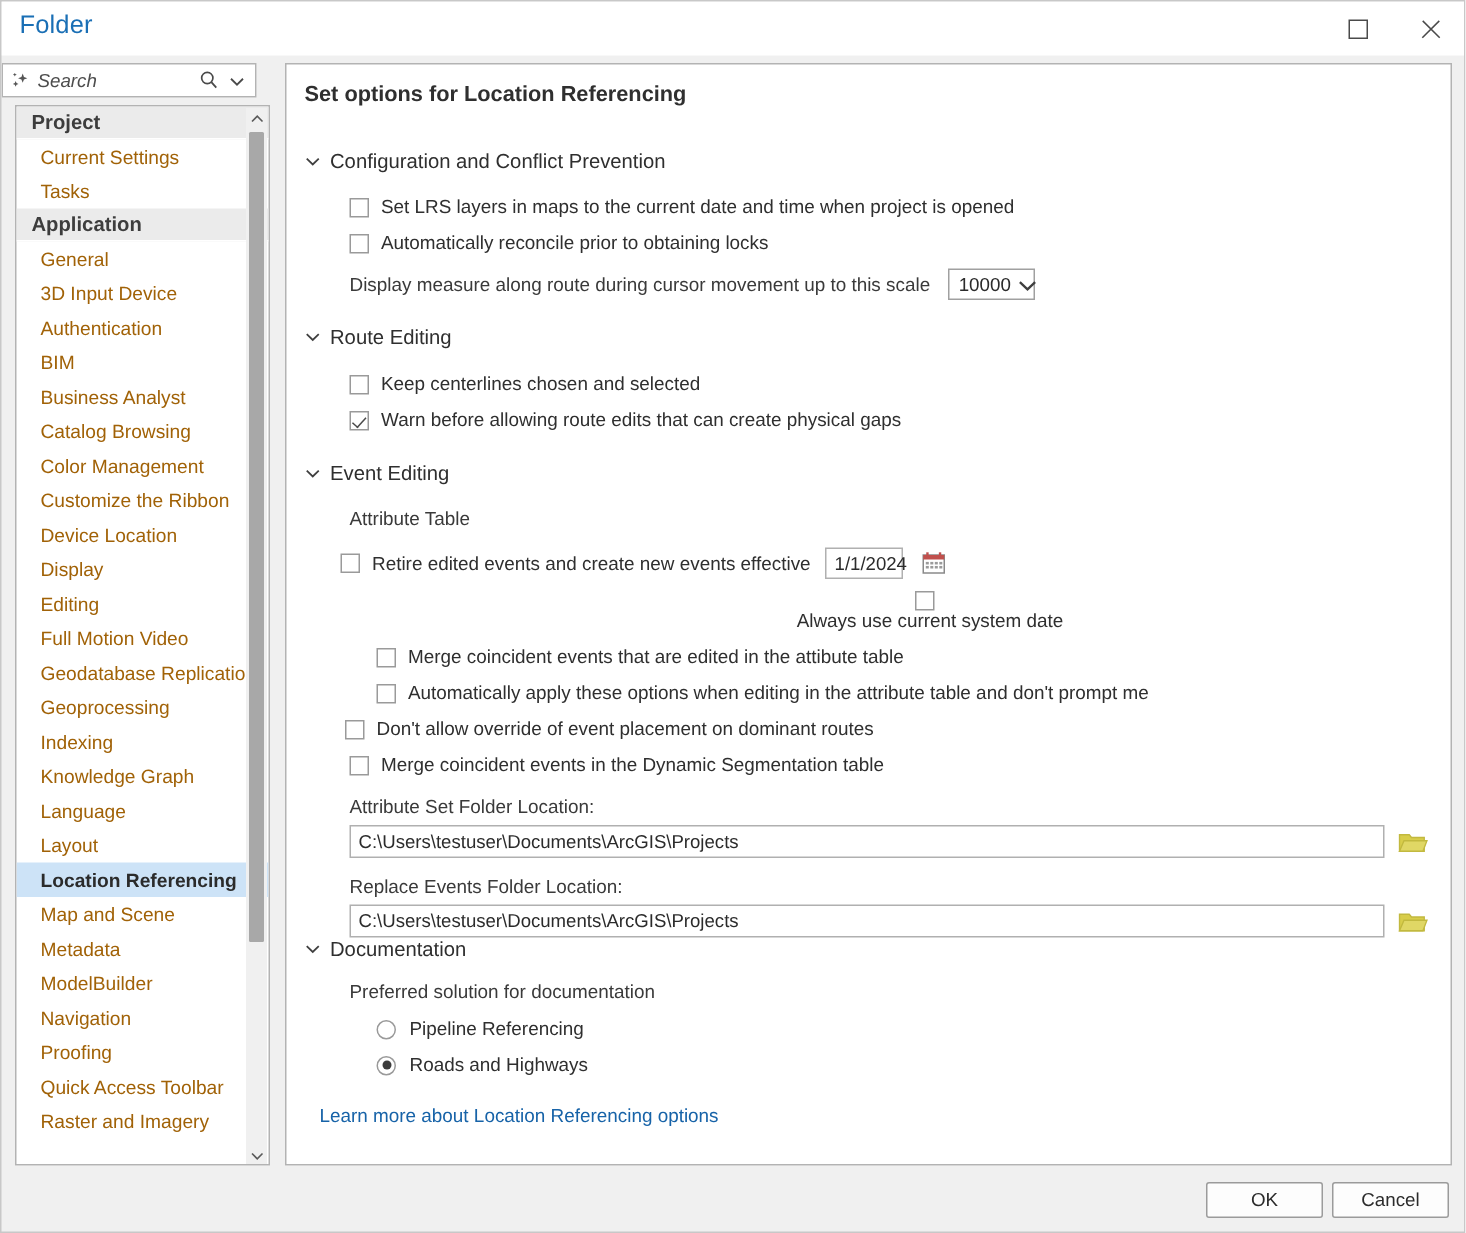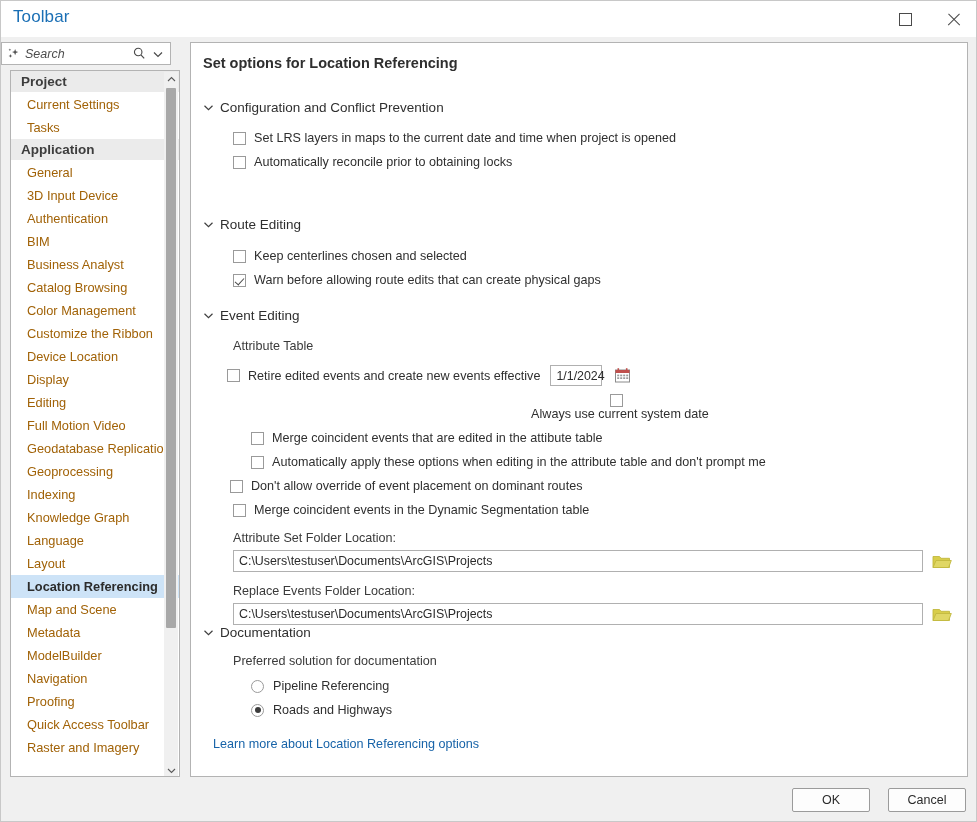--- a/index.html
+++ b/index.html
@@ -197,30 +197,30 @@
   
   .footer-btn {
     position: absolute; bottom: 9px;
     width: 78px; height: 24px;
     box-sizing: border-box;
     border: 1px solid #9b9b9b; background: #fdfdfd;
     border-radius: 2px;
     font-size: 12.5px; color: #2b2b2b;
     display: flex; align-items: center; justify-content: center;
   }
-  .footer-btn.ok { right: 106px; }
+  .footer-btn.ok { right: 94px; }
   .footer-btn.cancel { right: 10px; }
 </style>
 </head>
 <body>
 
 <div class="window">
 
   <div class="titlebar">
-    <div class="title-text">Toolbar</div>
+    <div class="title-text">Folder</div>
     <div class="win-btn maximize">
       <div class="sq"></div>
     </div>
     <div class="win-btn close">
       <div class="xmark"></div>
     </div>
   </div>
 
   <div class="searchbox">
     <svg class="sparkle" viewBox="0 0 16 16">
@@ -301,20 +301,29 @@
       <div class="row" style="margin-left:42px; margin-top:16px;">
         <span class="cb"></span>
         <span>Set LRS layers in maps to the current date and time when project is opened</span>
       </div>
 
       <div class="row" style="margin-left:42px; margin-top:10px;">
         <span class="cb"></span>
         <span>Automatically reconcile prior to obtaining locks</span>
       </div>
 
+      <div class="row" style="margin-left:42px; margin-top:10px;">
+        <span class="sublabel">Display measure along route during cursor movement up to this scale</span>
+        <span class="combo" style="width:58px; height:21px; margin-left:12px;">
+          <span>10000</span>
+          <svg class="chev-s" width="11" height="11" viewBox="0 0 11 11">
+            <polyline points="1.5,4 5.5,7.8 9.5,4" fill="none" stroke="#3f3f3f" stroke-width="1.2"></polyline>
+          </svg>
+        </span>
+      </div>
     </div>
 
     <div class="section" style="top:174px;">
       <div class="sec-head">
         <svg class="caret" viewBox="0 0 11 11">
           <polyline points="1.5,3.8 5.5,7.6 9.5,3.8" fill="none" stroke="#3f3f3f" stroke-width="1.2"></polyline>
         </svg>
         <span>Route Editing</span>
       </div>
 

